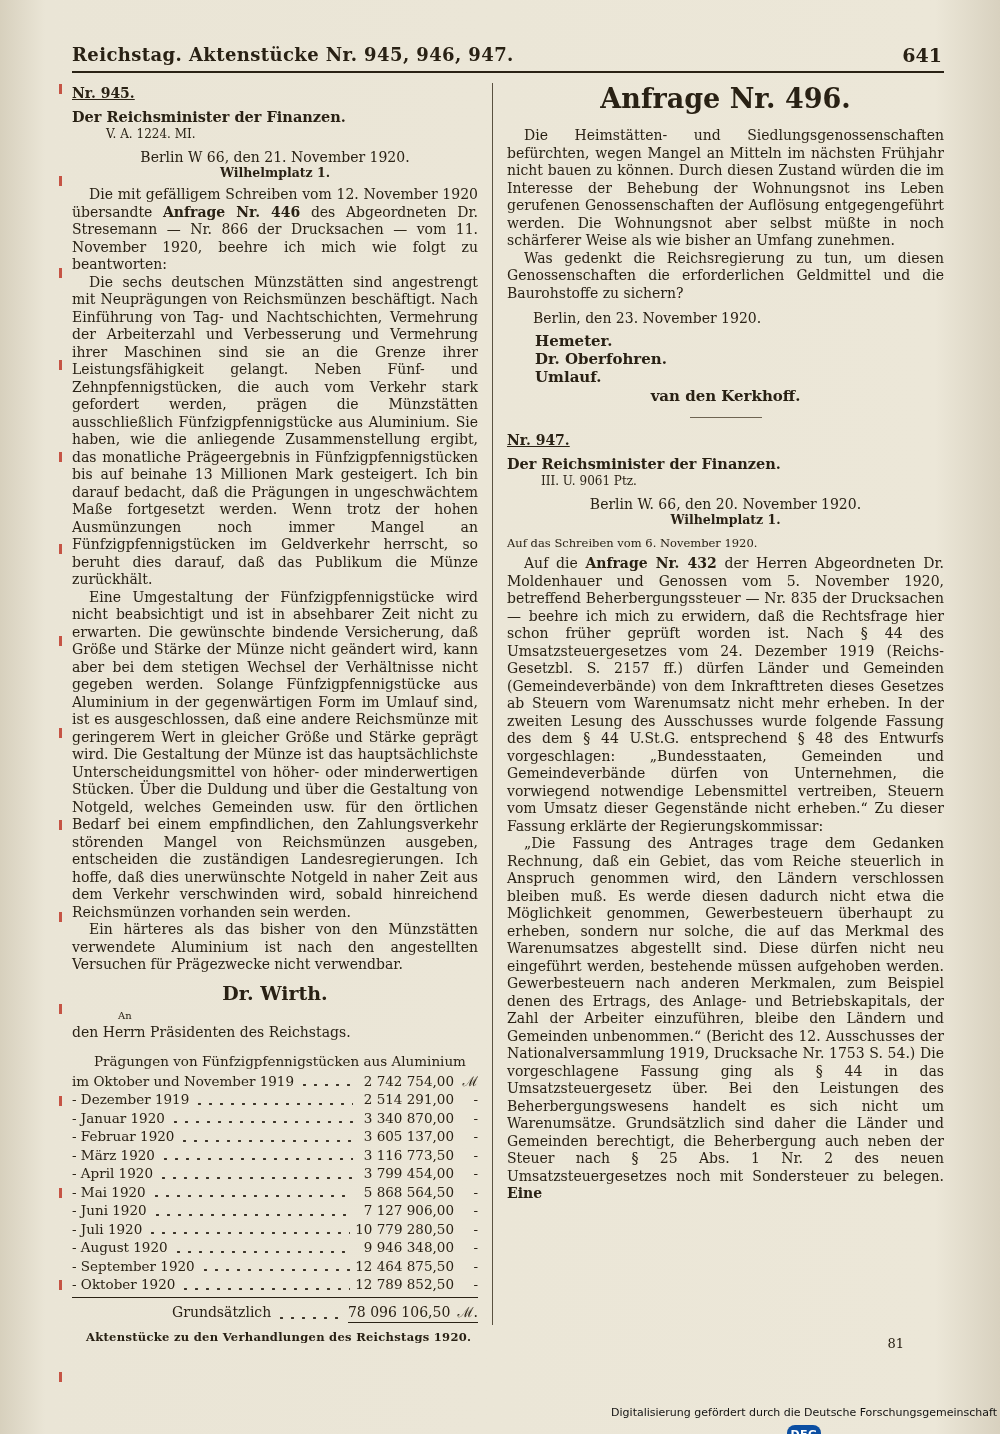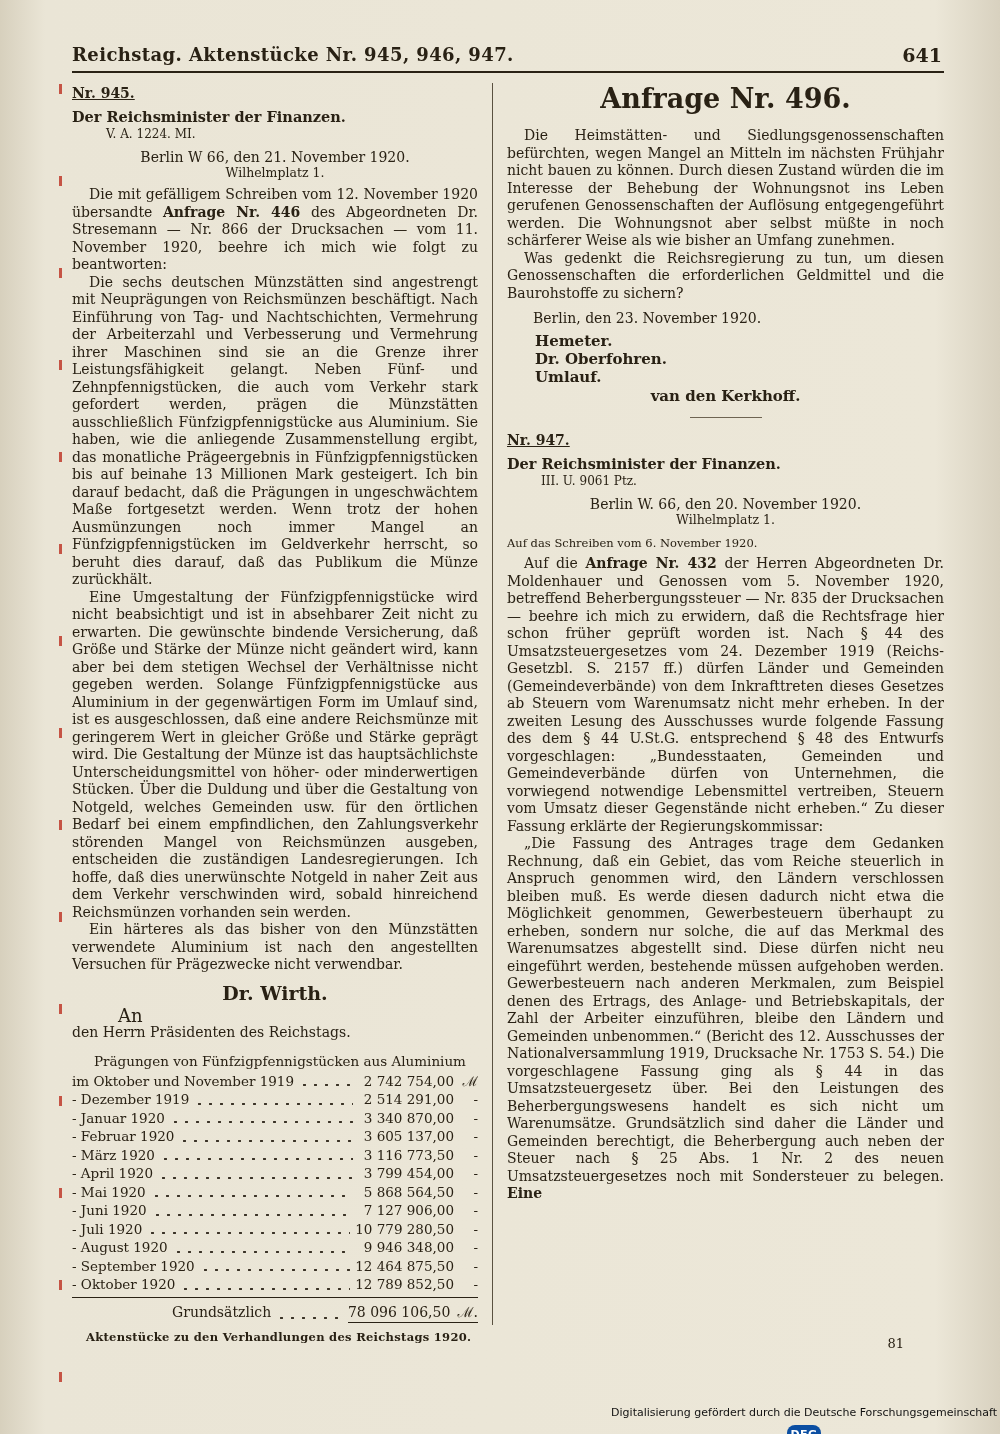--- a/index.html
+++ b/index.html
@@ -25,27 +25,27 @@
   
   .cols { display: flex; align-items: stretch; margin-top: 8px; }
   .col-l { width: 406px; }
   .vdiv { width: 1px; background: #5a5140; margin: 2px 14px 0 14px; }
   .col-r { flex: 1; min-width: 0; }
 
   .docnum { text-align: left; font-weight: bold; font-size: 14px; margin: 4px 0 7px; text-decoration: underline; }
   .sender { font-weight: bold; font-size: 14.5px; }
   .ref { font-size: 12px; margin: 2px 0 0 34px; }
   .dateline { text-align: center; font-size: 14px; margin-top: 8px; }
-  .addr { text-align: center; font-size: 12.5px; margin-bottom: 6px; }
+  .addr { text-align: center; font-size: 12.5px; margin-bottom: 6px; font-weight: bold; }
   .body-text { margin-top: 4px; }
   .para { margin: 0; text-indent: 17px; text-align: justify; font-size: 14px; line-height: 17.5px; }
   .bold { font-weight: bold; }
 
   .sig { text-align: center; font-weight: bold; font-size: 19px; margin: 8px 0 3px; }
-  .an { margin-left: 46px; font-size: 18px; line-height: 17px; }
+  .an { margin-left: 46px; font-size: 10px; line-height: 17px; }
   .recipient { font-size: 14px; line-height: 17px; }
 
   
   .mint { margin-top: 12px; font-size: 13.5px; }
   .mint-title { padding-left: 22px; margin-bottom: 3px; }
   .mint-row { display: flex; align-items: baseline; line-height: 18.5px; }
   .mint-label { white-space: nowrap; }
   .leader {
     flex: 1; margin: 0 5px; height: 12px; align-self: flex-end;
     background-image: radial-gradient(circle, #3a3226 1.1px, transparent 1.4px);

